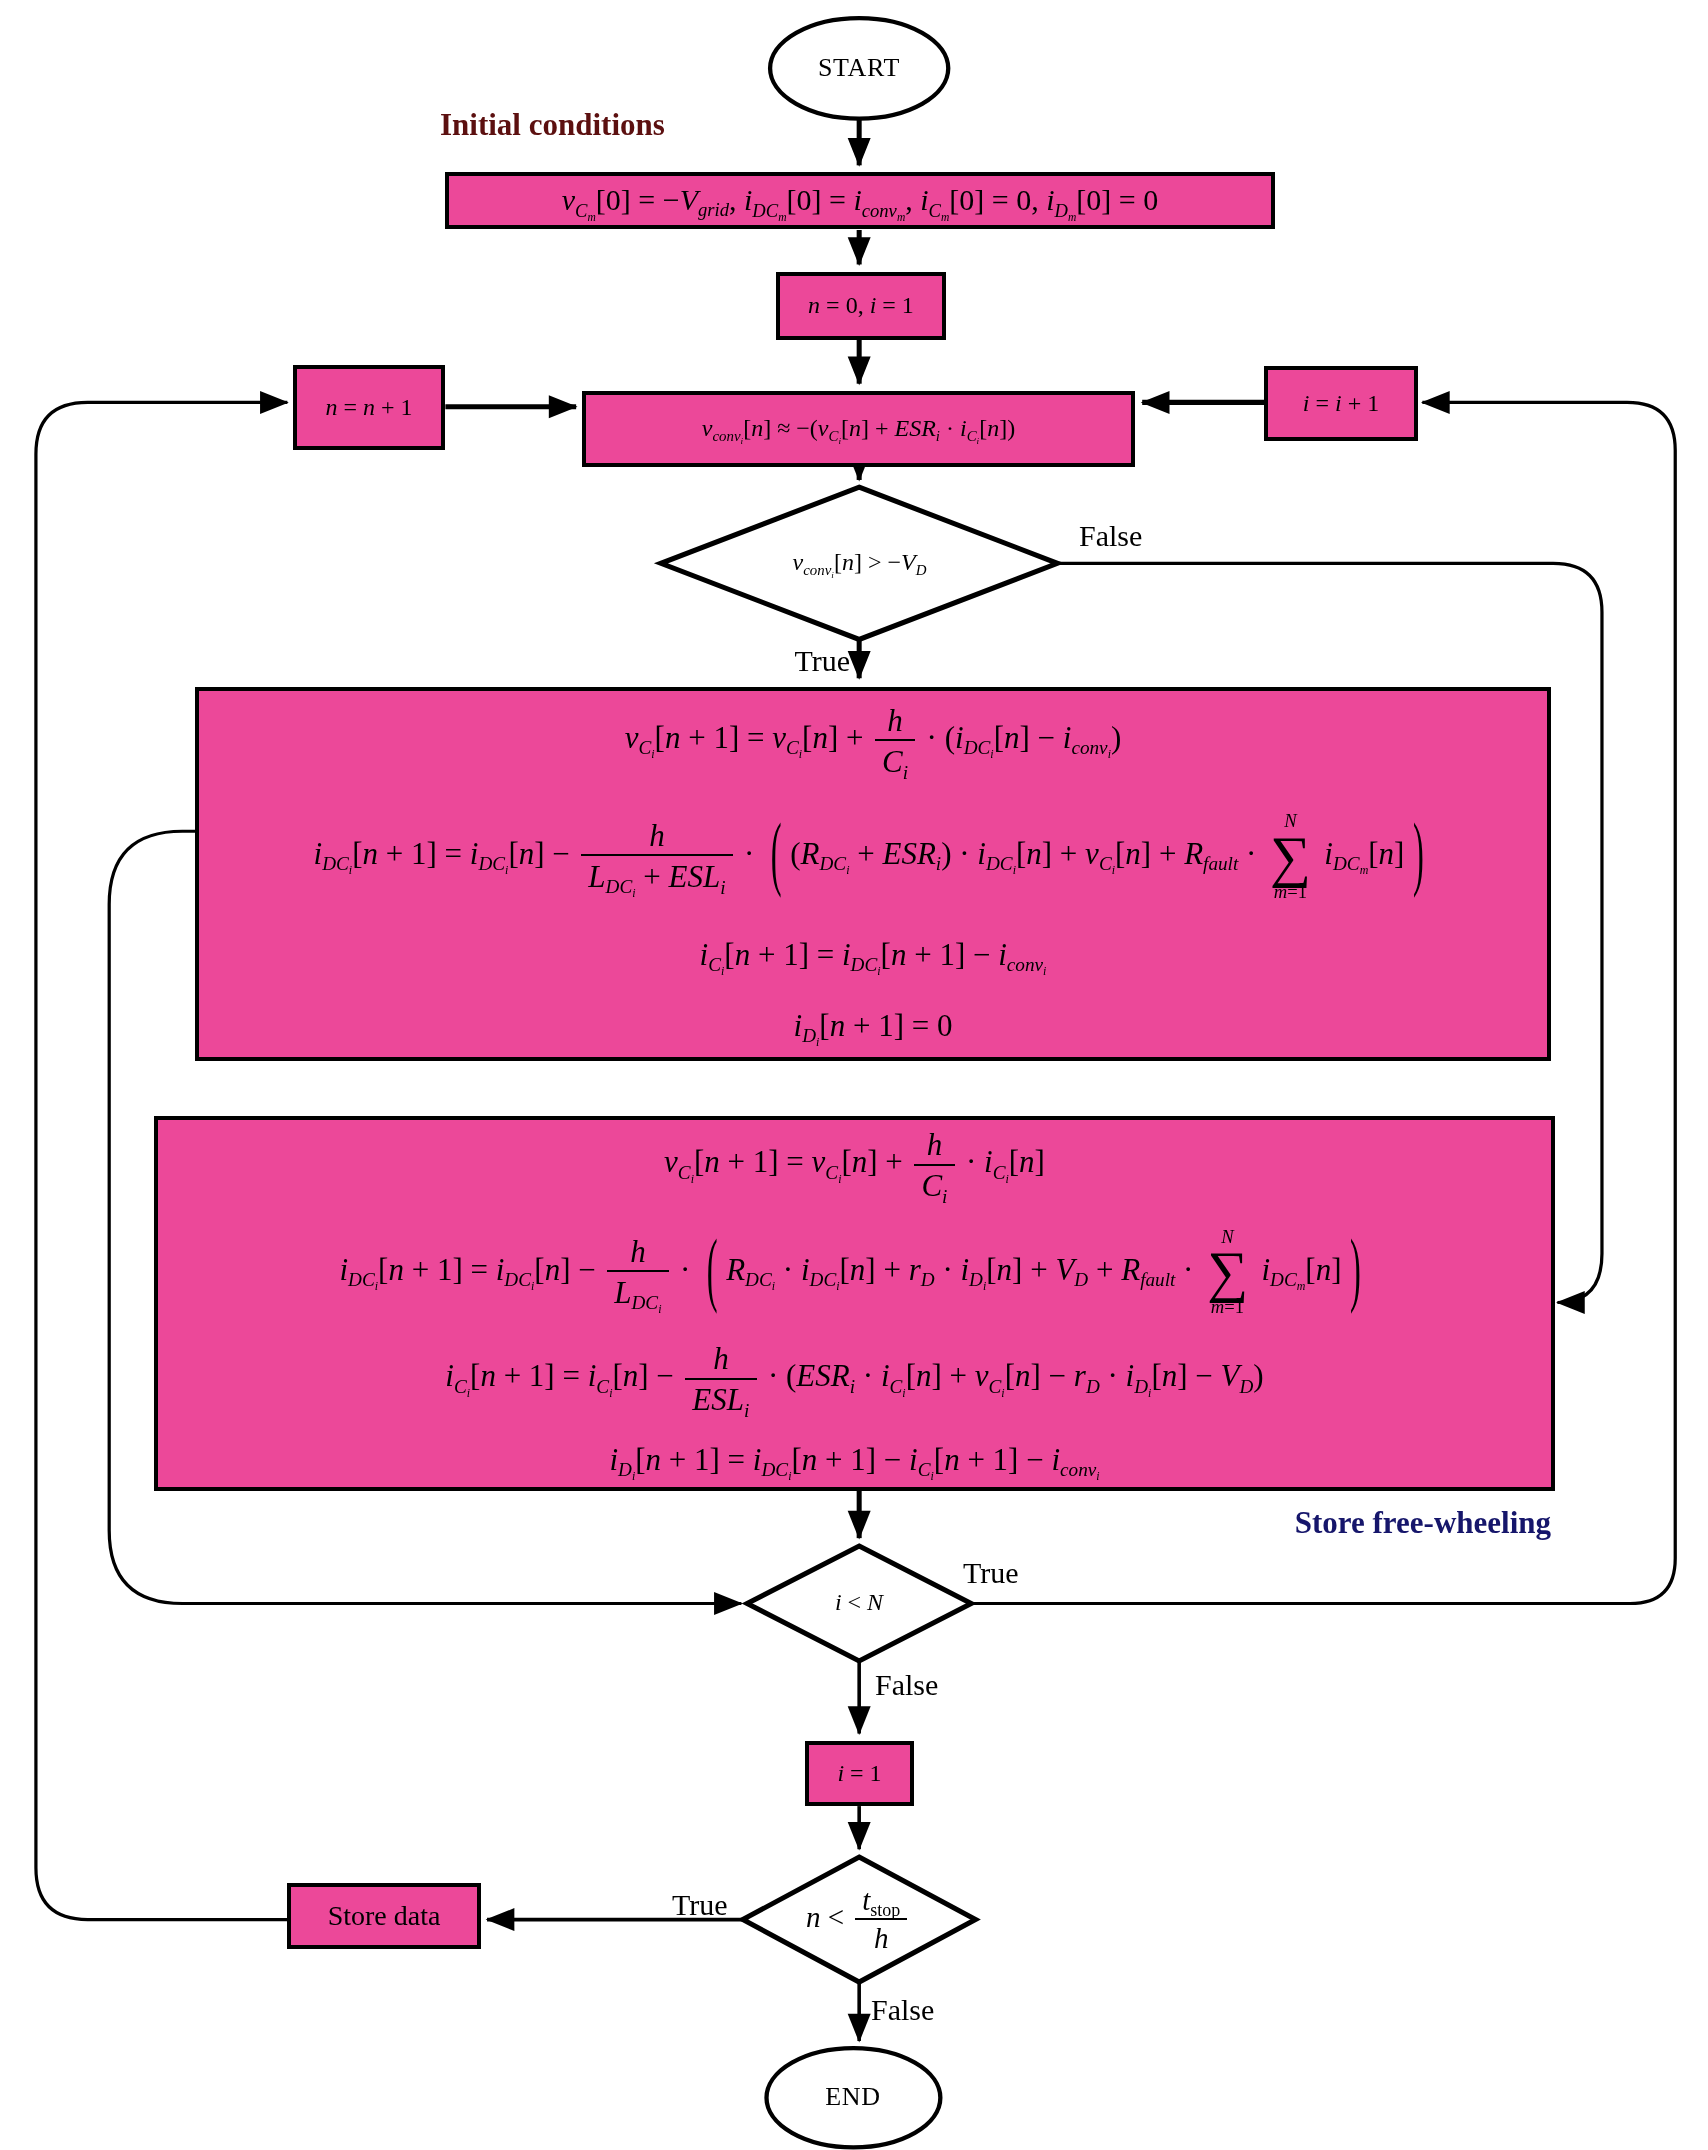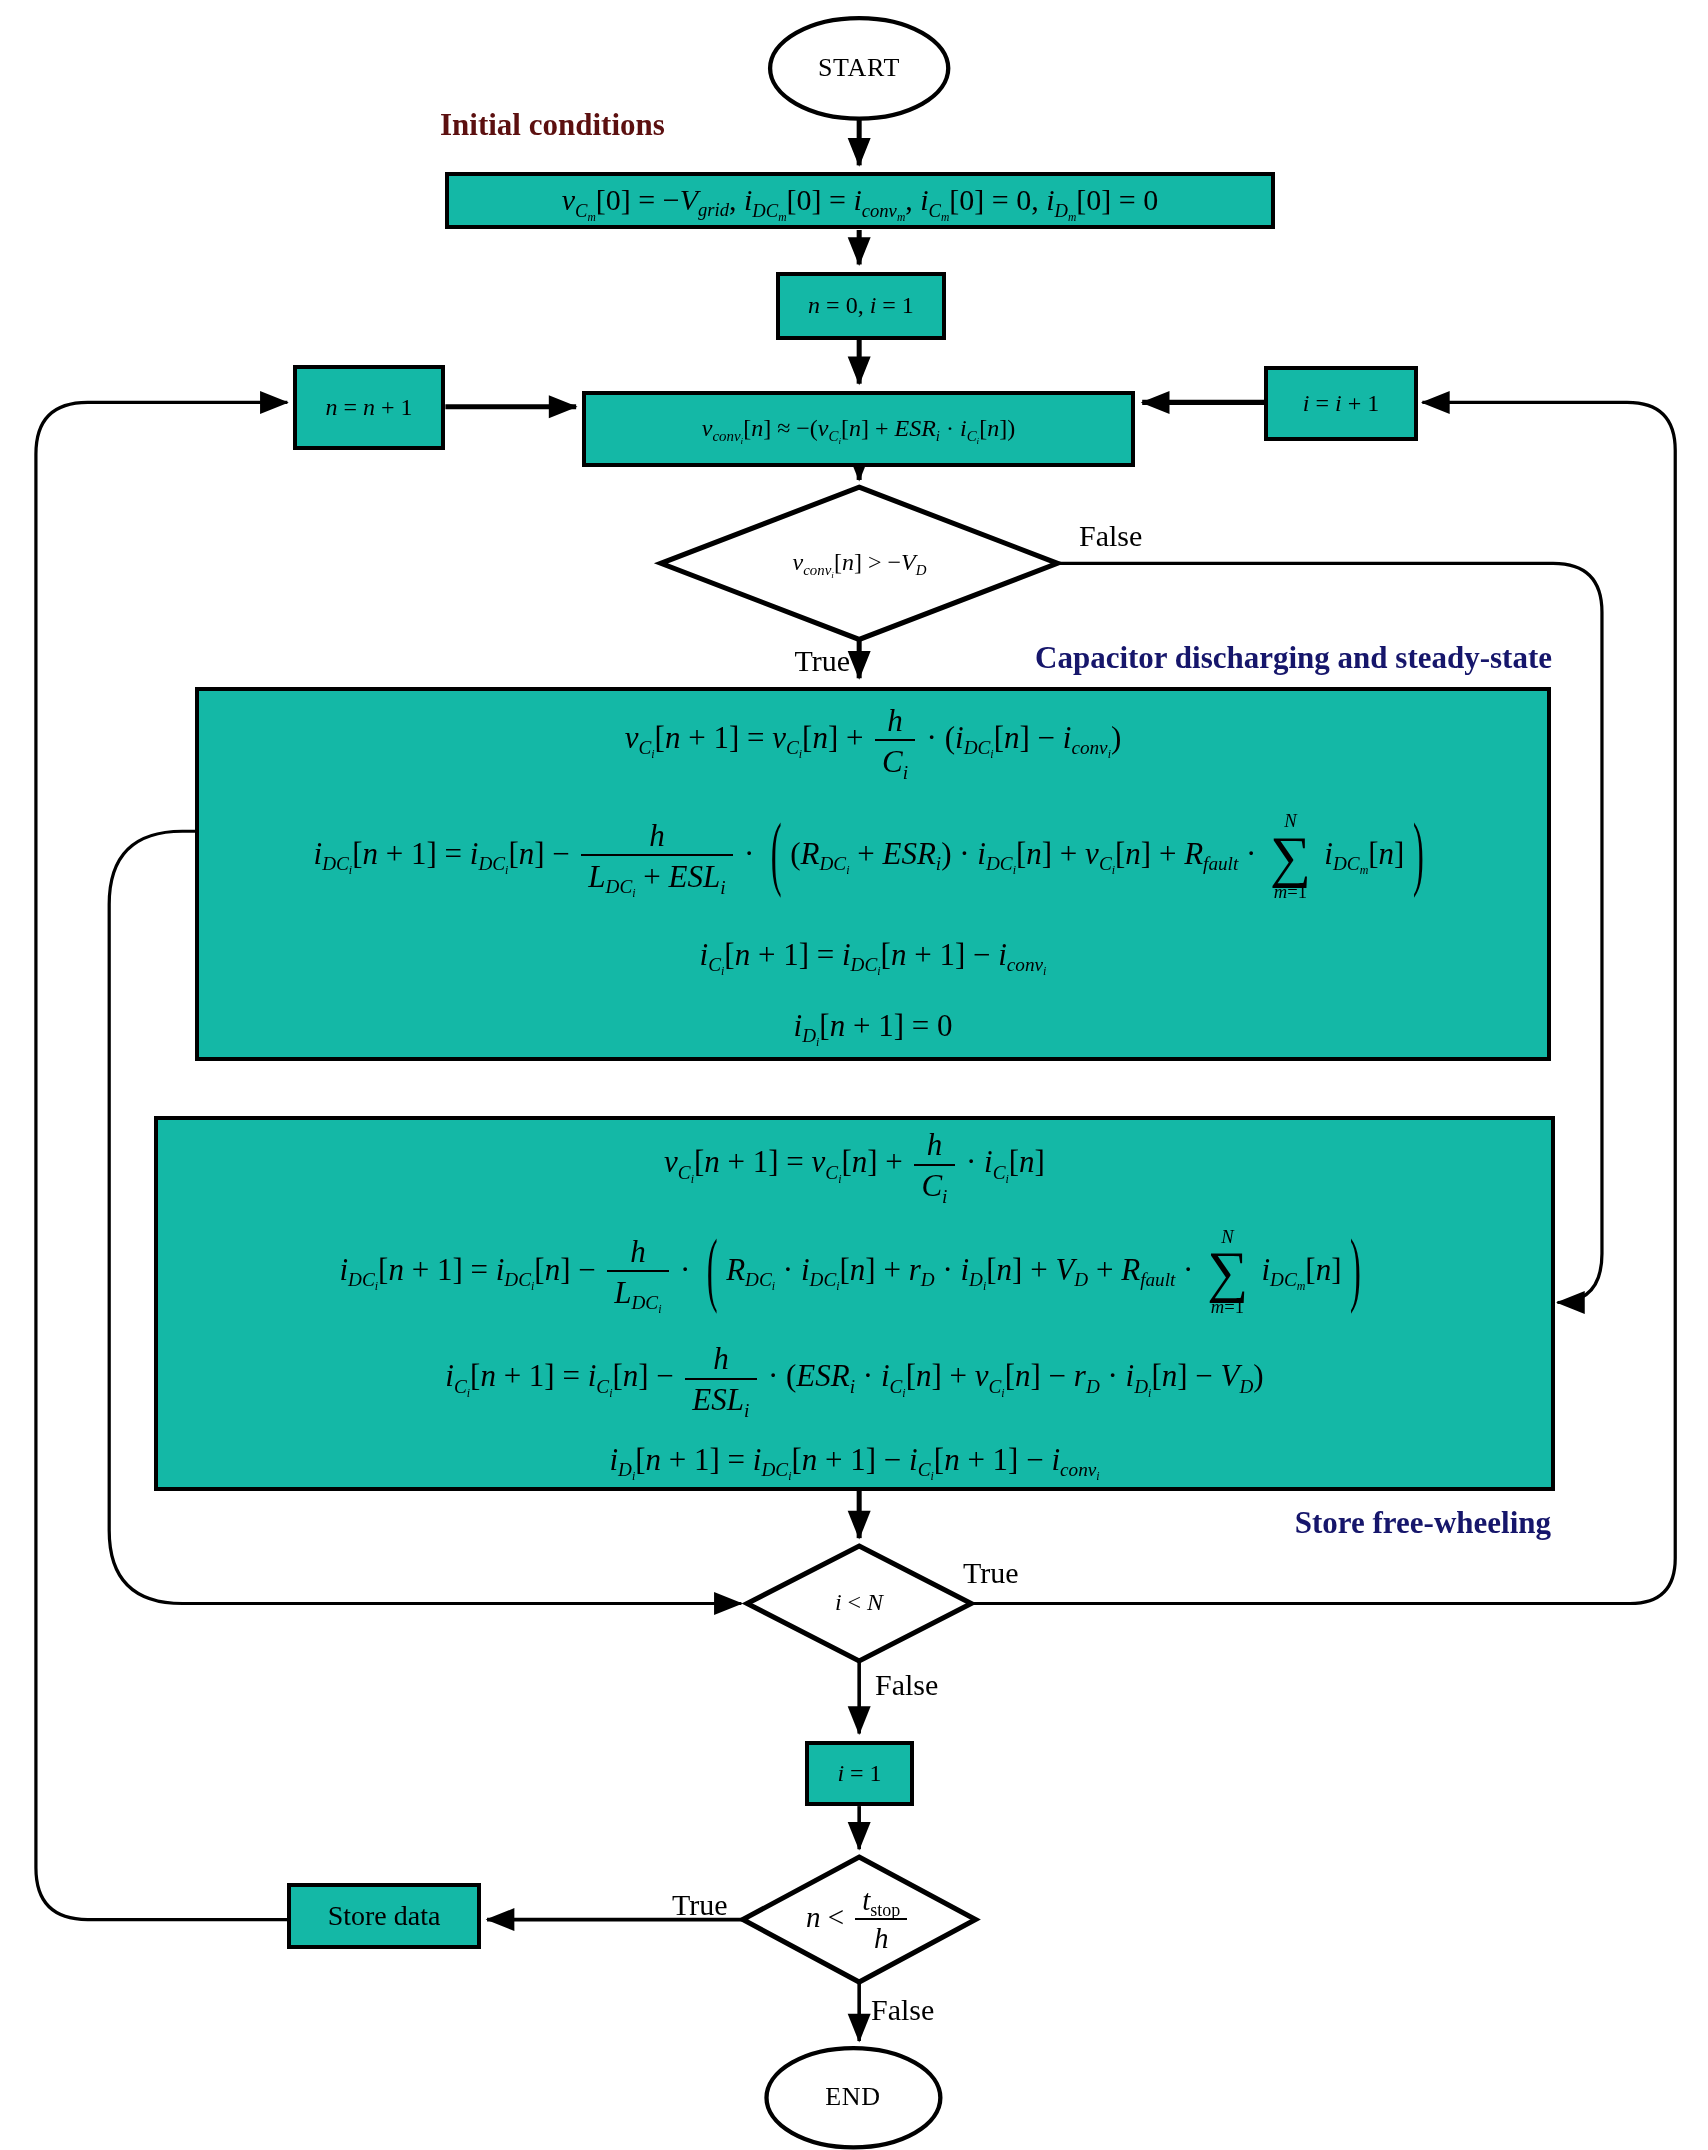--- a/index.html
+++ b/index.html
@@ -1,20 +1,20 @@
 <!DOCTYPE html>
 <html style="font-size:11.5px"><head>
 <meta charset="utf-8">
 <style>
   html,body{margin:0;padding:0;background:#fff;}
   #canvas{position:relative;width:1709px;height:2151px;background:#fff;overflow:hidden;
           font-family:"Liberation Serif",serif;color:#000;}
   #wires{position:absolute;left:0;top:0;z-index:0;}
   .node{position:absolute;box-sizing:border-box;display:flex;align-items:center;justify-content:center;
-        background:#14b8a6;border:4.3px solid #000;z-index:2;}
+        background:#ec4899;border:4.3px solid #000;z-index:2;}
   .free{position:absolute;display:flex;align-items:center;justify-content:center;z-index:3;background:transparent;}
   .eq{font-size:24px;white-space:nowrap;line-height:1.15;}
   .eq i{font-style:italic;}
   sub{font-size:0.62em;line-height:0;vertical-align:-0.34em;}
   .fr{display:inline-block;vertical-align:middle;text-align:center;margin:0 3.6px;}
   .fr .fn{display:block;padding:0 7.2px 3.6px;line-height:1;}
   .fr .fd{display:block;border-top:2.2px solid #000;padding:4.3px 7.2px 0;line-height:1;}
   .sm{display:inline-flex;flex-direction:column;align-items:center;vertical-align:middle;
       line-height:1;margin:0 5.7px;font-size:0.6em;}
   .sm .sg{font-size:3.1em;line-height:0.9;font-style:normal;}
@@ -64,23 +64,20 @@
 
   <div class="free terml" style="left:780px;top:43px;width:158px;height:50px;">
     <span>START</span>
   </div>
   <div class="free terml" style="left:774px;top:2072px;width:158px;height:50px;">
     <span>END</span>
   </div>
 
   <div class="free seclbl" style="left: 440px; top: 106px; height: 37px; justify-content: center; color: rgb(92, 16, 16);">
     <span>Initial conditions</span>
-  </div>
-  <div class="free seclbl" style="left: 934px; top: 639px; width: 618px; height: 37px; justify-content: flex-end; color: rgb(22, 22, 107);">
-    <span>Capacitor discharging and steady-state</span>
   </div>
   <div class="free seclbl" style="left: 1221px; top: 1504px; width: 330px; height: 37px; justify-content: flex-end; color: rgb(22, 22, 107);">
     <span>Store free-wheeling</span>
   </div>
 
   <div class="node" style="left:445px;top:172px;width:830px;height:57px;">
     <span class="eq" style="font-size:30px;"><i>v</i><sub><i>C</i><sub><i>m</i></sub></sub>[0] = −<i>V</i><sub><i>grid</i></sub>, <i>i</i><sub><i>DC</i><sub><i>m</i></sub></sub>[0] = <i>i</i><sub><i>conv</i><sub><i>m</i></sub></sub>, <i>i</i><sub><i>C</i><sub><i>m</i></sub></sub>[0] = 0, <i>i</i><sub><i>D</i><sub><i>m</i></sub></sub>[0] = 0</span>
   </div>
 
   <div class="node" style="left:776px;top:272px;width:170px;height:68px;">

